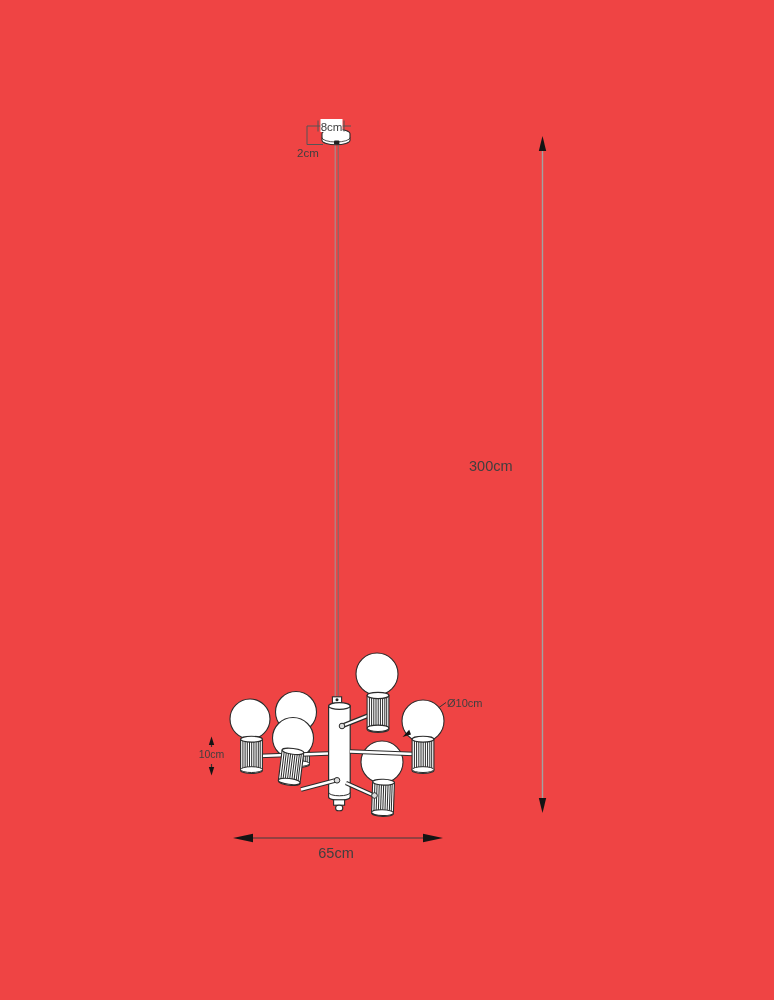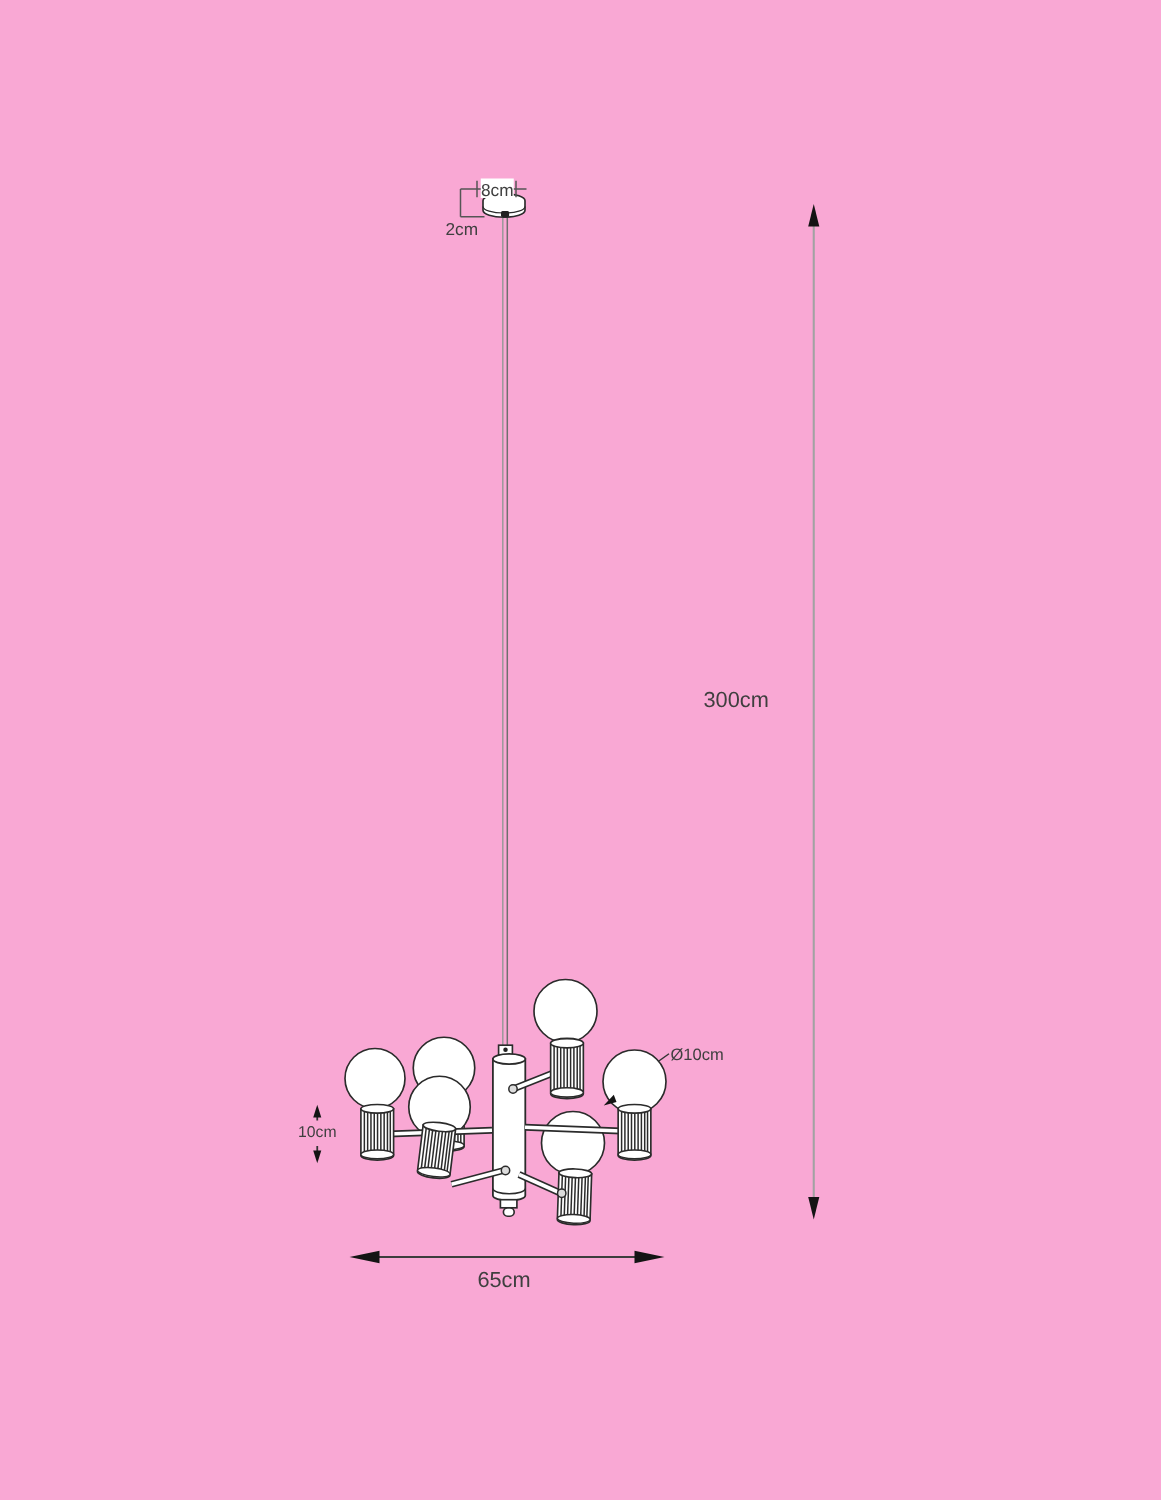--- a/index.html
+++ b/index.html
@@ -1,20 +1,20 @@
 <!DOCTYPE html>
 <html><head>
 <meta charset="utf-8">
 <style>
   html, body { margin: 0; padding: 0; background: #ffffff; }
   .canvas {
     position: relative;
     width: 774px;
     height: 1000px;
-    background: #f9a8d4;
+    background: #ef4444;
     font-family: "Liberation Sans", sans-serif;
   }
   svg text {
     font-family: "Liberation Sans", sans-serif;
     fill: #3f3f3f;
   }
 </style>
 </head>
 <body>
 

